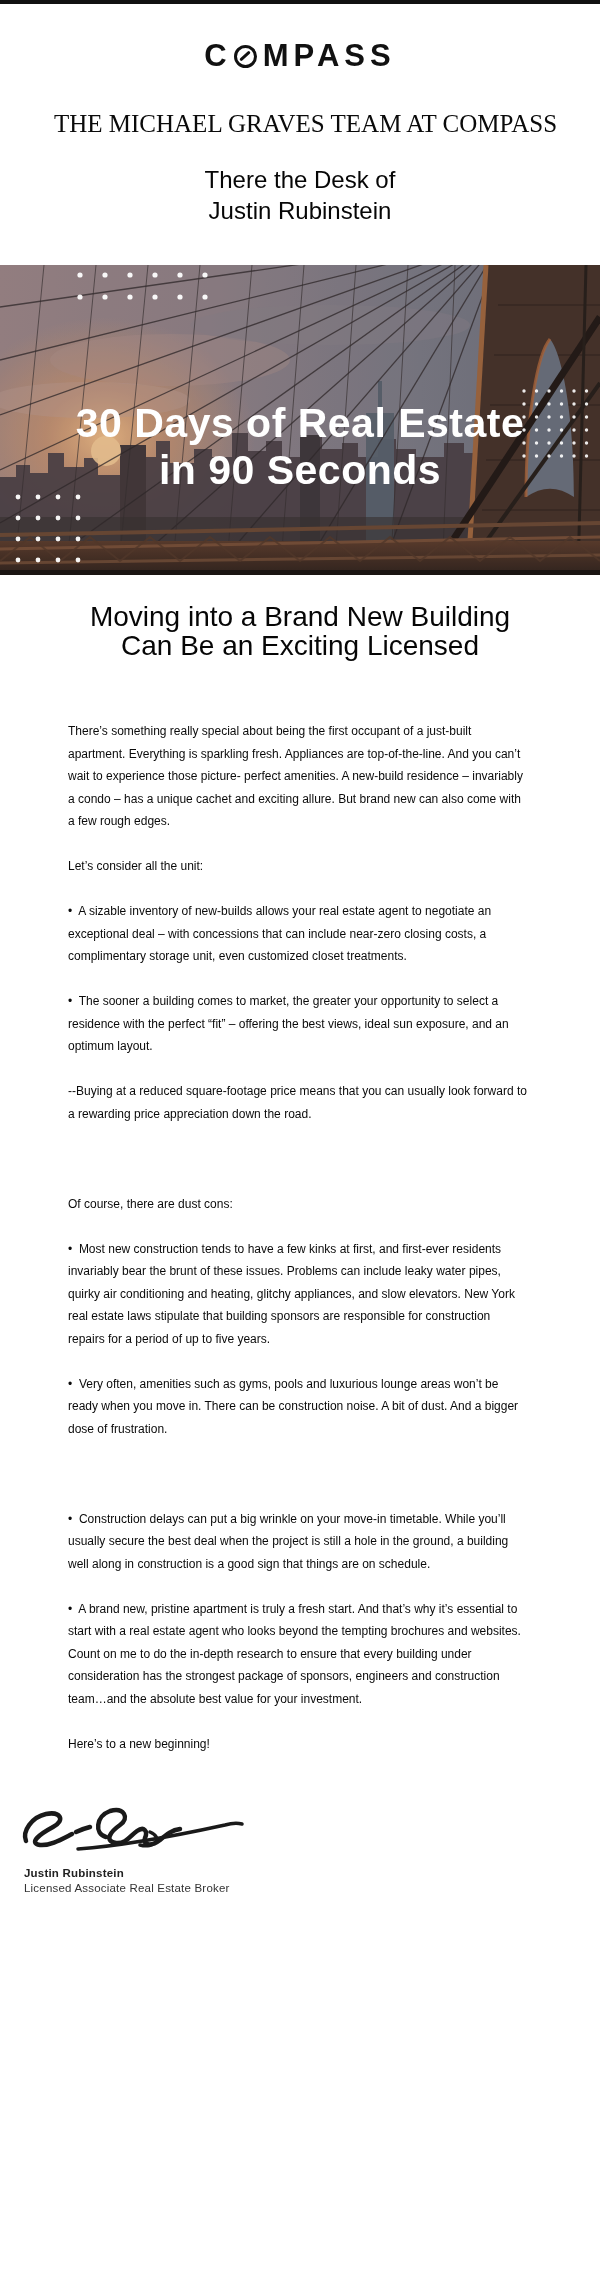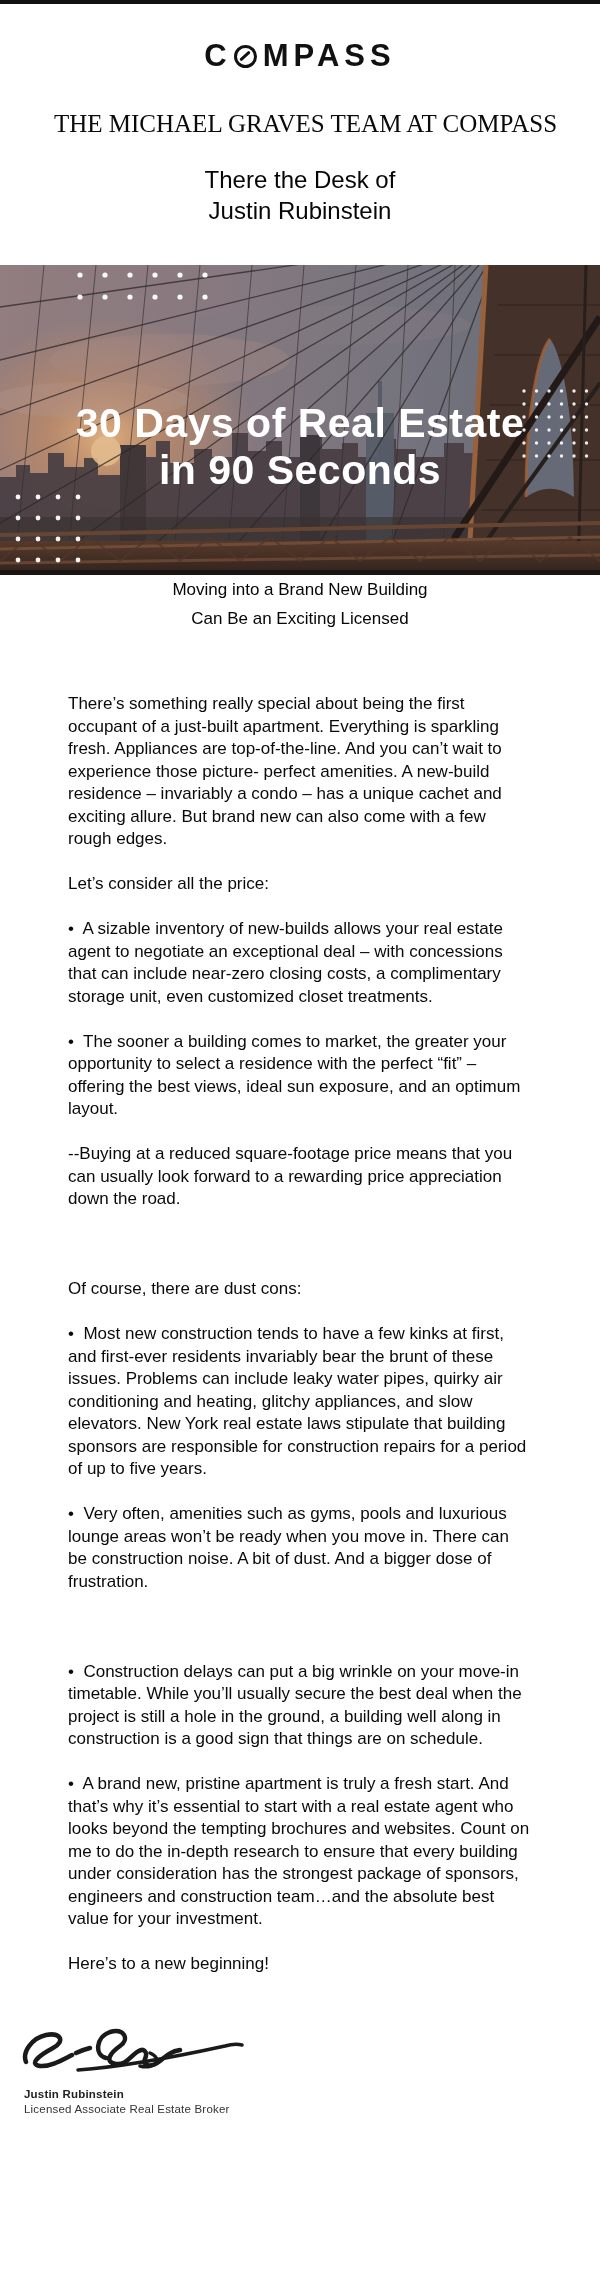--- a/index.html
+++ b/index.html
@@ -29,25 +29,25 @@
   }
 
   .team-line {
     margin-top:36px; text-align:center;
     font-family:"Liberation Serif", serif; font-size:25px; color:#0a0a0a;padding-left:11px;
   }
   .desk { margin-top:26px; text-align:center; font-size:24px; line-height:31px; color:#060606; }
 
   .hero { display:block; margin-top:39px; width:600px; height:310px; cursor:pointer; }
 
-  .headline { text-align:center; font-size:17px; line-height:29px; color:#060606; }
+  .headline { margin-top:27px; text-align:center; font-size:28px; line-height:29px; color:#060606; }
 
   .body-text {
     margin-top:60px; padding:0 70px 0 68px;
-    font-size:17px; line-height:22.5px; color:#0a0a0a;
+    font-size:12px; line-height:22.5px; color:#0a0a0a;
   }
   .para { min-height:22.5px; }
   .para .bullet { display:inline; }
 
   .sig-block { margin:46px 0 0 20px; }
   .sig-svg { display:block; }
   .sig-name { margin:8px 0 0 4px; font-size:11.5px; font-weight:bold; color:#222; letter-spacing:0.2px; }
   .sig-title { margin:3px 0 0 4px; font-size:11.5px; color:#333; letter-spacing:0.2px; }
   .page-end { height:50px; }
 </style>
@@ -228,21 +228,21 @@
 </svg>
 
 <div class="headline">
   <div>Moving into a Brand New Building</div>
   <div>Can Be an Exciting Licensed</div>
 </div>
 
 <div class="body-text">
     <p class="para">There’s something really special about being the first occupant of a just-built apartment. Everything is sparkling fresh. Appliances are top-of-the-line. And you can’t wait to experience those picture- perfect amenities. A new-build residence – invariably a condo – has a unique cachet and exciting allure. But brand new can also come with a few rough edges.</p>
     <p class="para"></p>
-    <p class="para">Let’s consider all the price:</p>
+    <p class="para">Let’s consider all the unit:</p>
     <p class="para"></p>
     <p class="para"><span class="bullet">•&nbsp; </span>A sizable inventory of new-builds allows your real estate agent to negotiate an exceptional deal – with concessions that can include near-zero closing costs, a complimentary storage unit, even customized closet treatments.</p>
     <p class="para"></p>
     <p class="para"><span class="bullet">•&nbsp; </span>The sooner a building comes to market, the greater your opportunity to select a residence with the perfect “fit” – offering the best views, ideal sun exposure, and an optimum layout.</p>
     <p class="para"></p>
     <p class="para">--Buying at a reduced square-footage price means that you can usually look forward to a rewarding price appreciation down the road.</p>
     <p class="para"></p>
     <p class="para"></p>
     <p class="para"></p>
     <p class="para">Of course, there are dust cons:</p>

